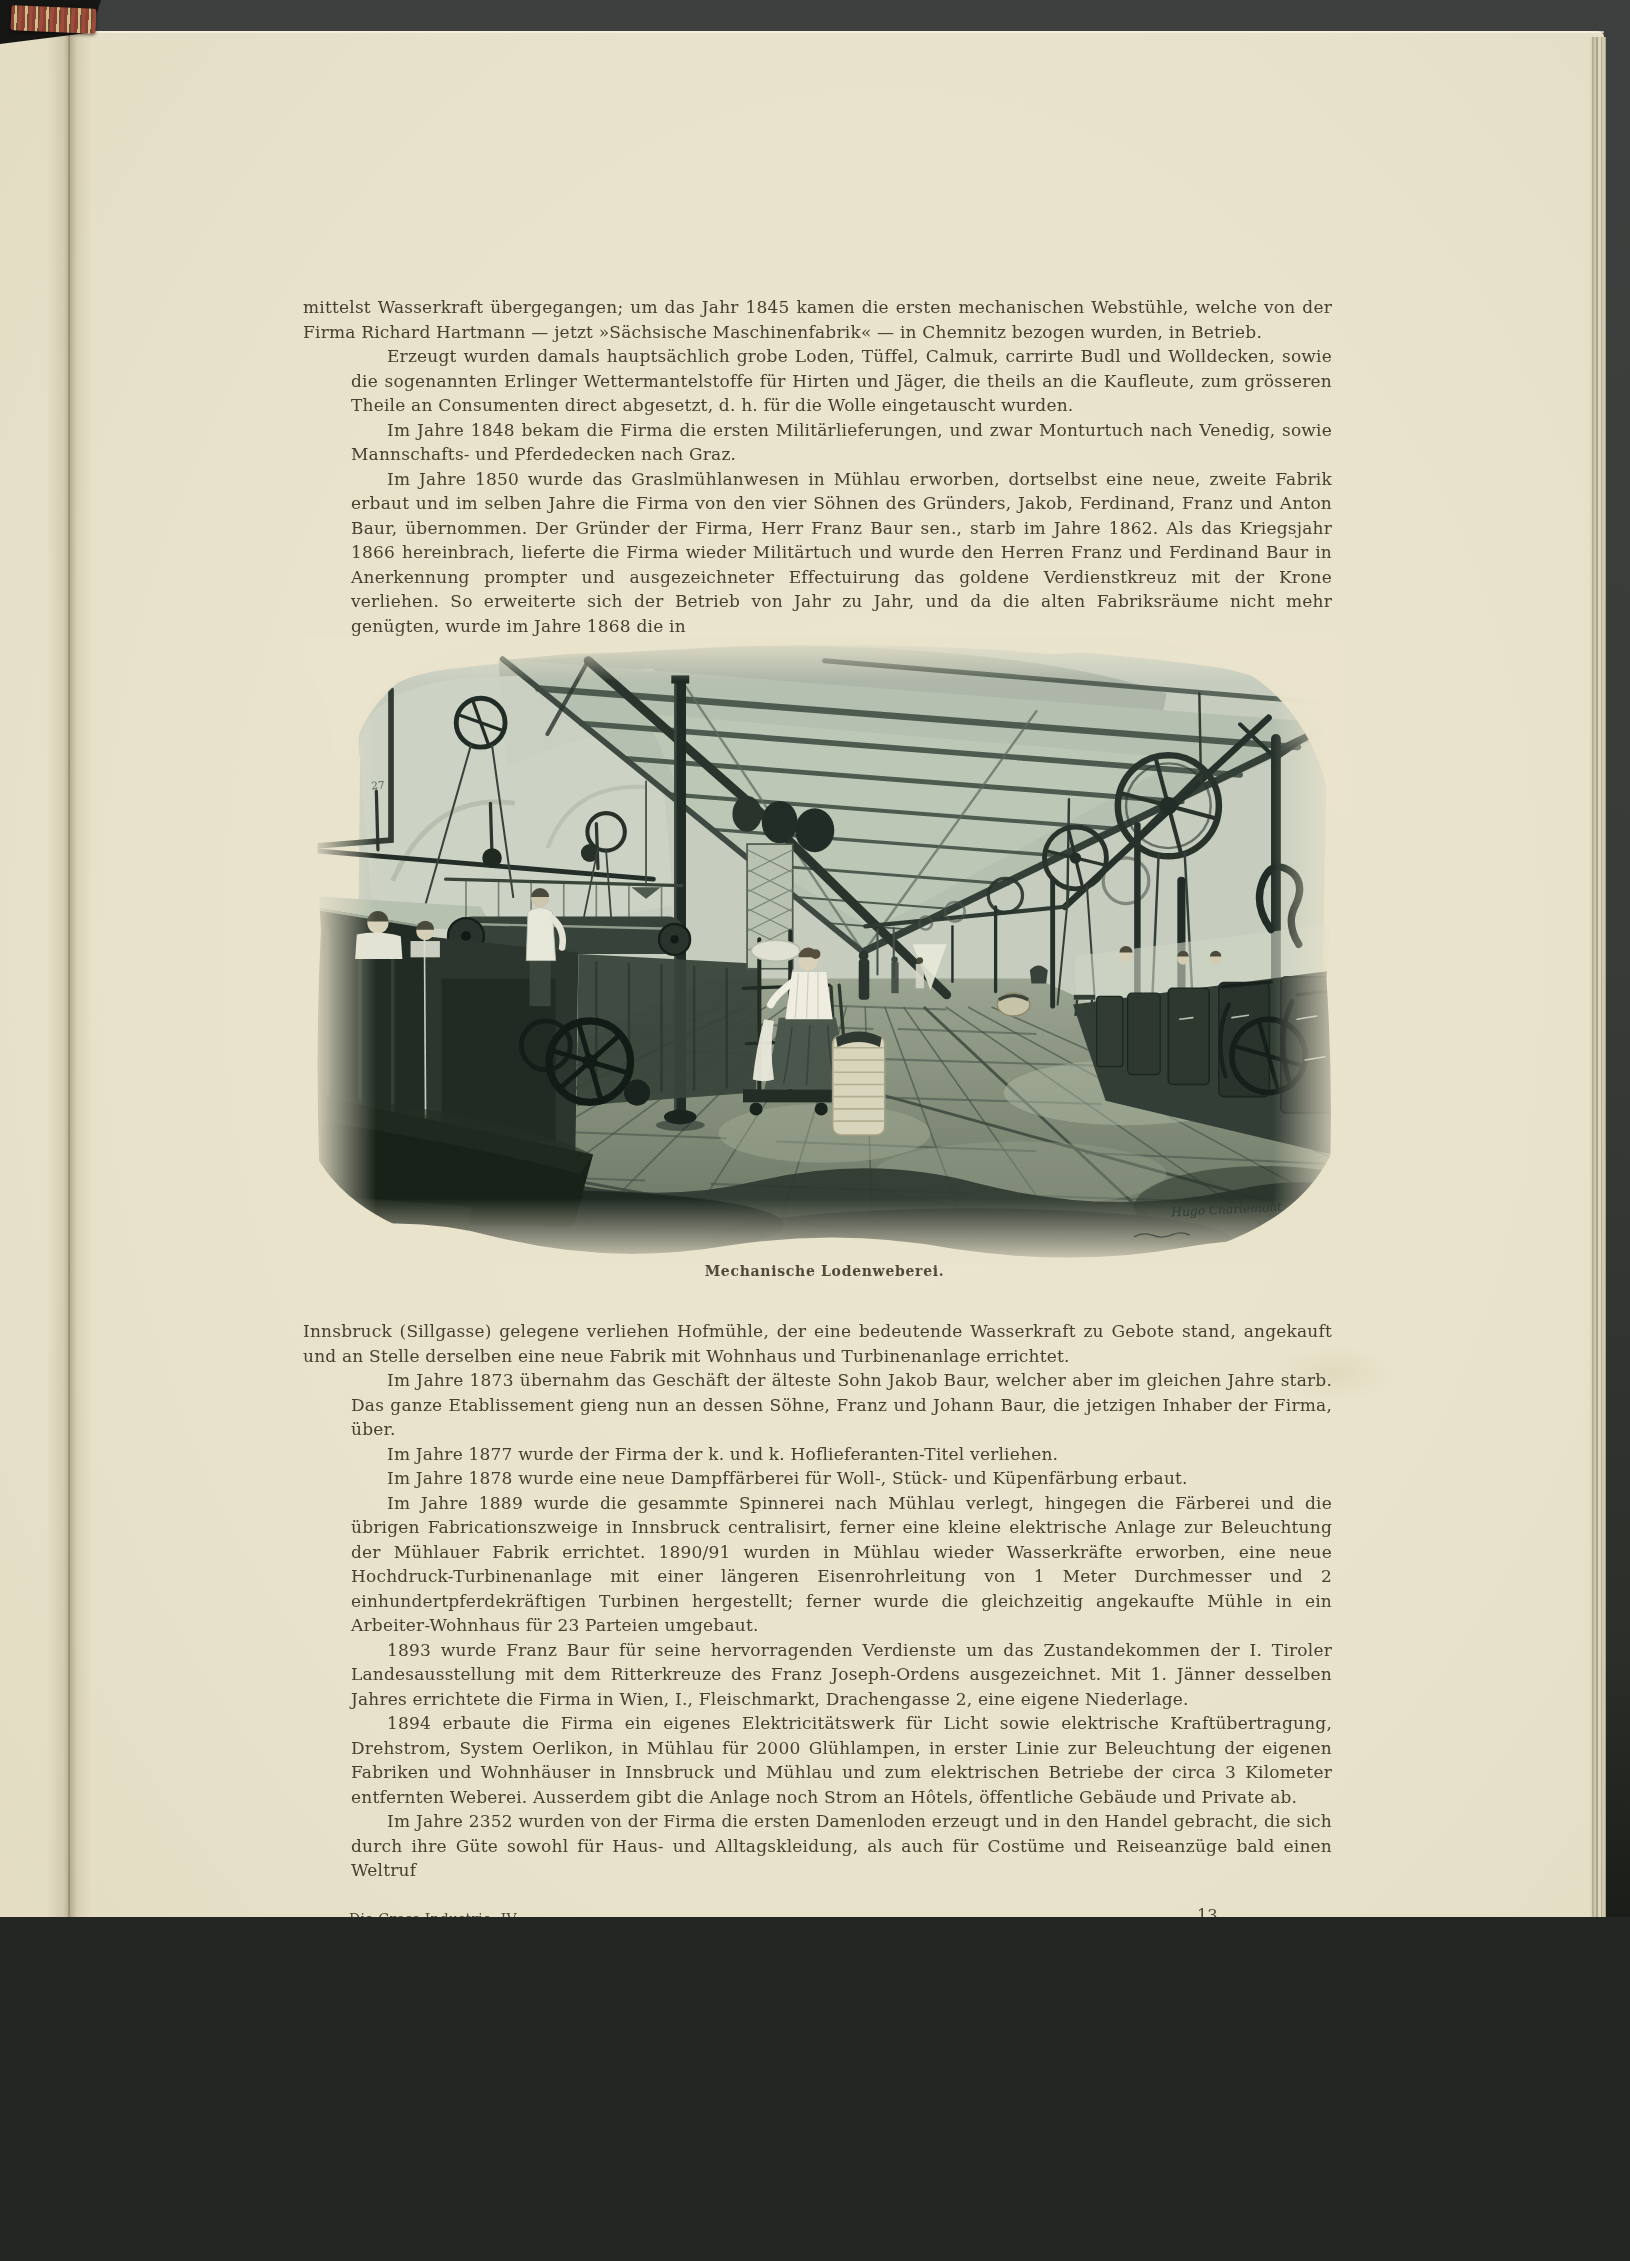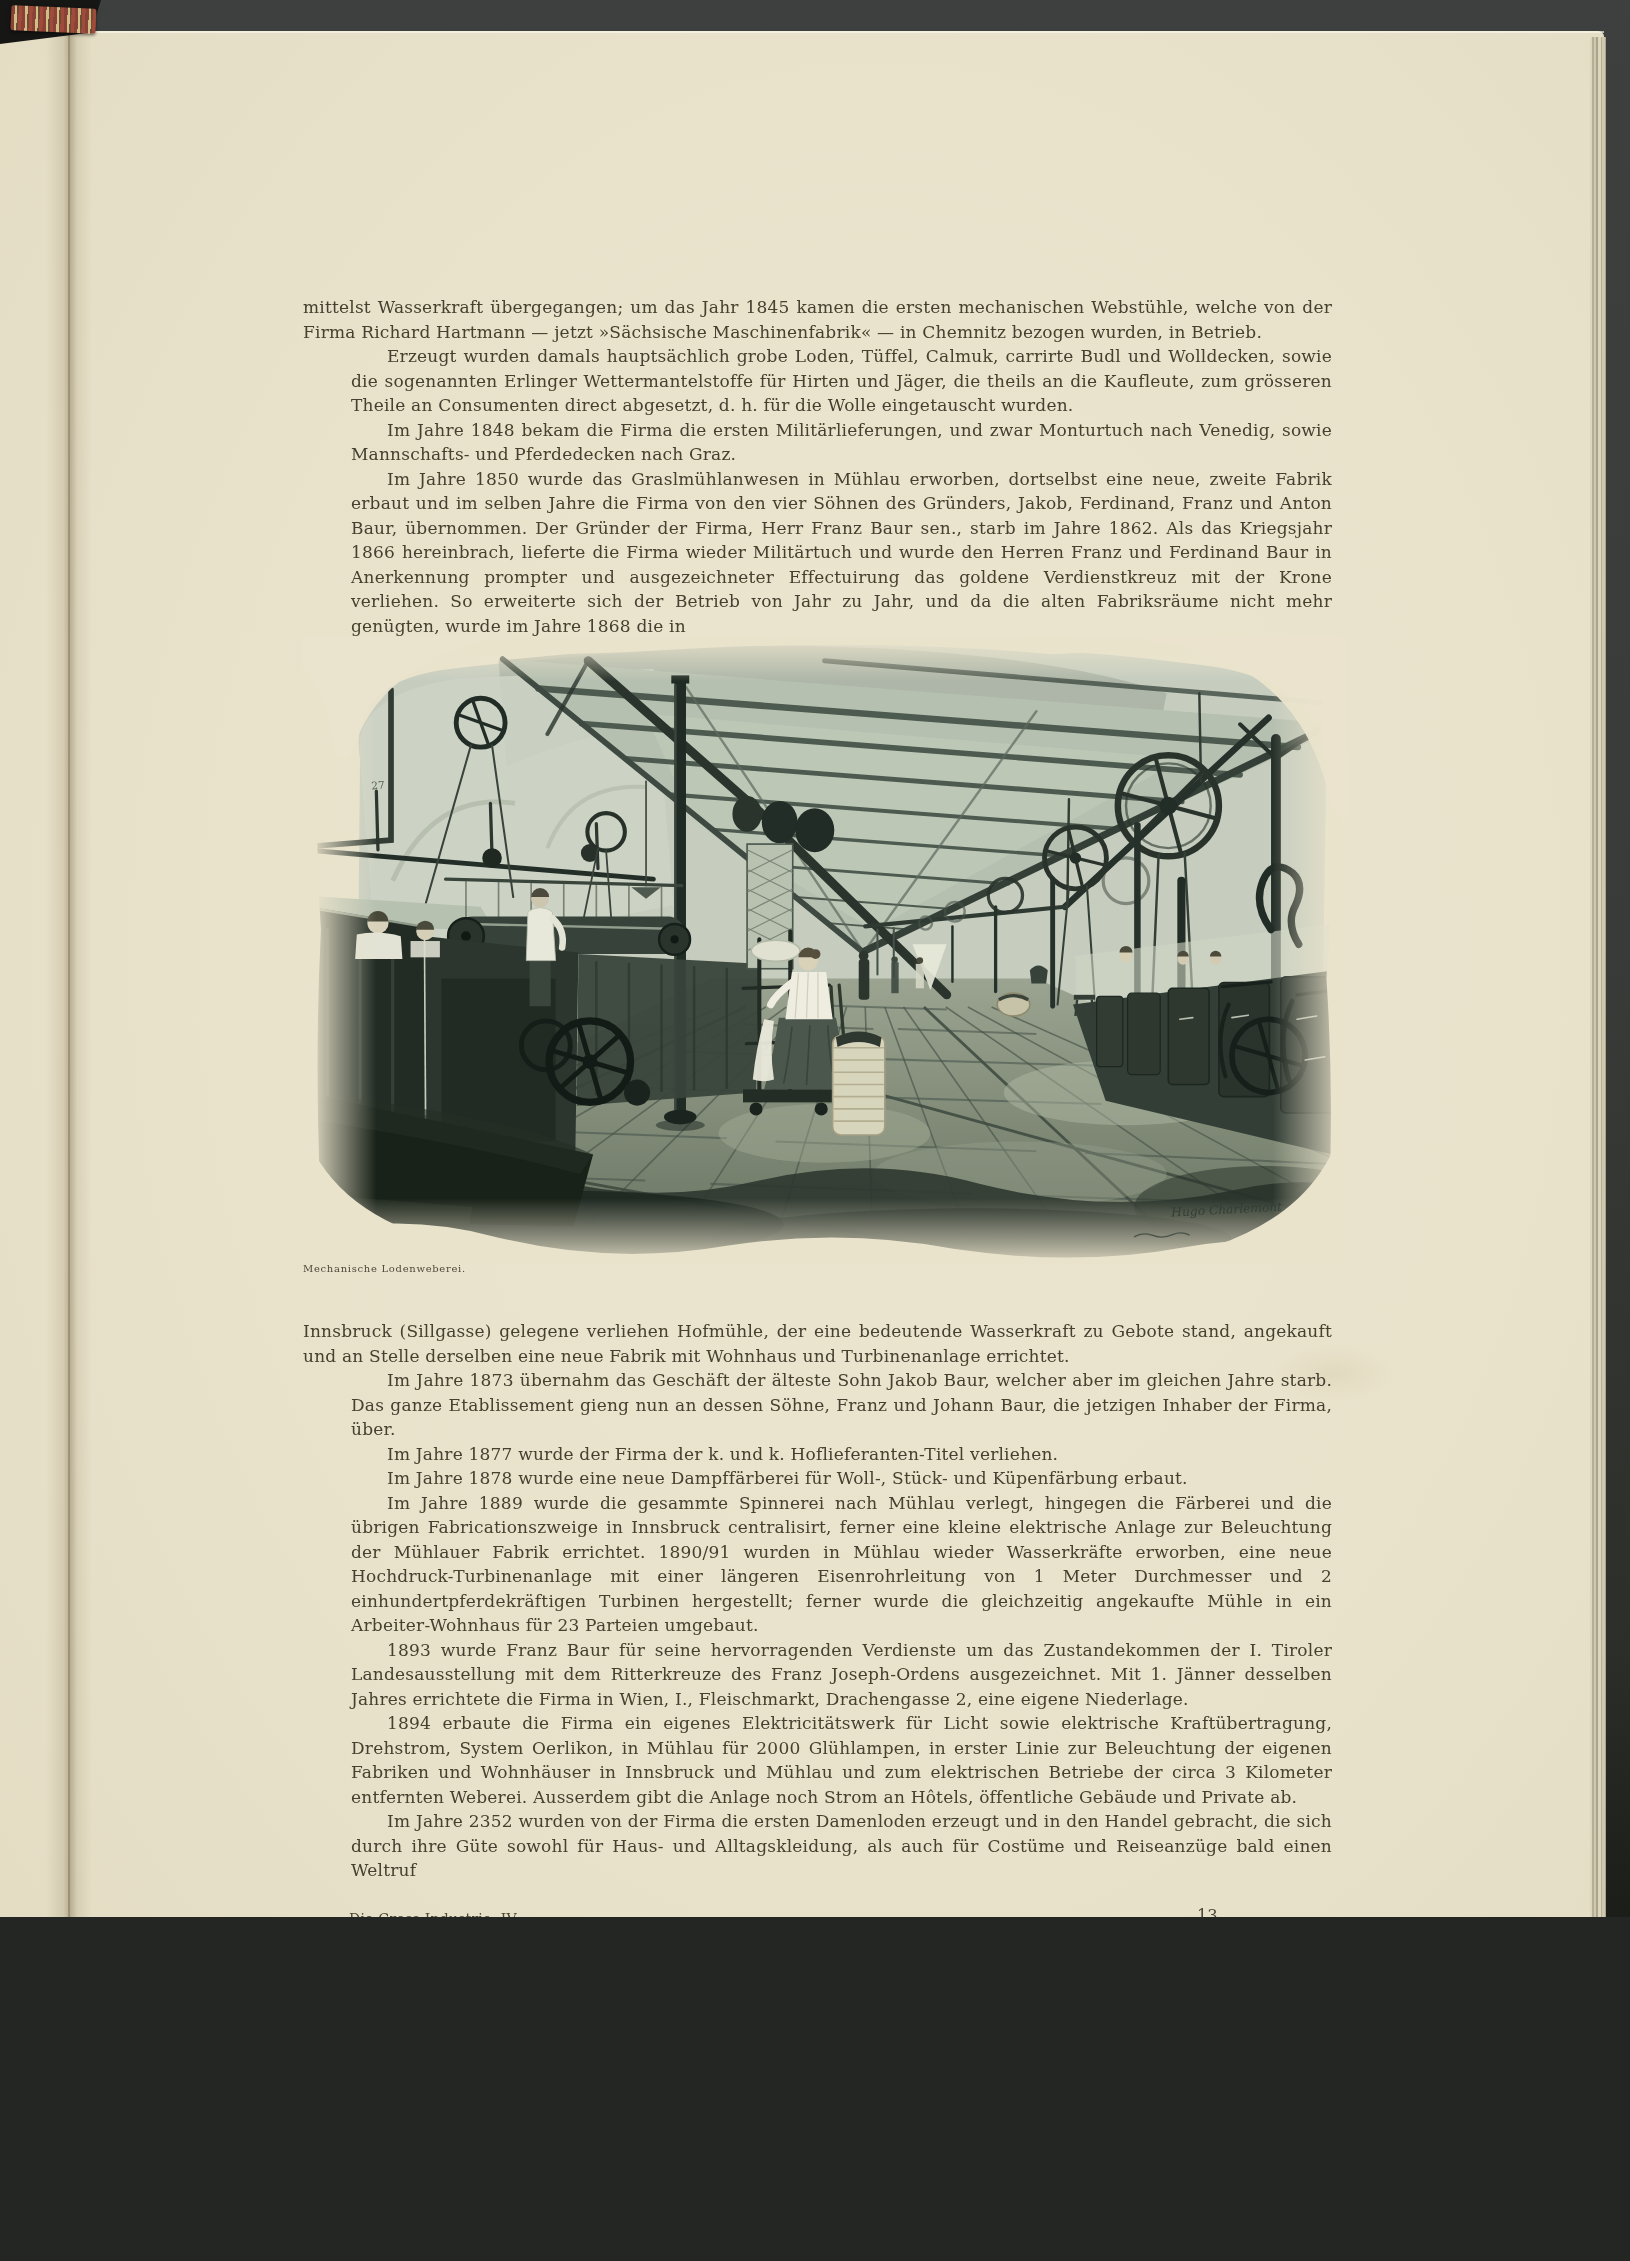--- a/index.html
+++ b/index.html
@@ -33,22 +33,22 @@
   .stain.b{left:179px;top:1997px;width:147px;height:73px;background:radial-gradient(closest-side,rgba(170,152,102,.10),rgba(170,152,102,0));}
   
   .tblock{position:absolute;left:303px;width:1029px;color:#45402f;font-size:17px;line-height:24.5px;
           text-align:justify;letter-spacing:0.2px;}
   .tblock p{margin:0;}
   .tblock p.ind{text-indent:36px;margin-left:48px;}
   .tb-top{top:295px;}
   .tb-bottom{top:1319px;}
   
   .figure{position:absolute;left:303px;top:636px;width:1043px;height:628px;}
-  .fig-caption{position:absolute;left:303px;top:1263px;width:1043px;
-          font-size:10px;letter-spacing:0.7px;color:#4e4939;}
+  .fig-caption{position:absolute;left:303px;top:1263px;width:1043px;text-align:center;
+          font-size:14px;letter-spacing:0.7px;color:#4e4939;font-weight:bold;}
   
   .footer-left{position:absolute;left:349px;top:1911px;font-size:14px;color:#4b4636;letter-spacing:0.2px;}
   .footer-right{position:absolute;left:1197px;top:1906px;font-size:16.3px;color:#4b4636;}
   .footer-center{position:absolute;left:342px;top:1929px;width:1043px;text-align:center;font-size:15.5px;color:#4b4636;}
   
   svg .rnd{stroke-linecap:round;}
   svg text{font-family:"DejaVu Serif",serif;}
 </style>
 </head>
 <body>

